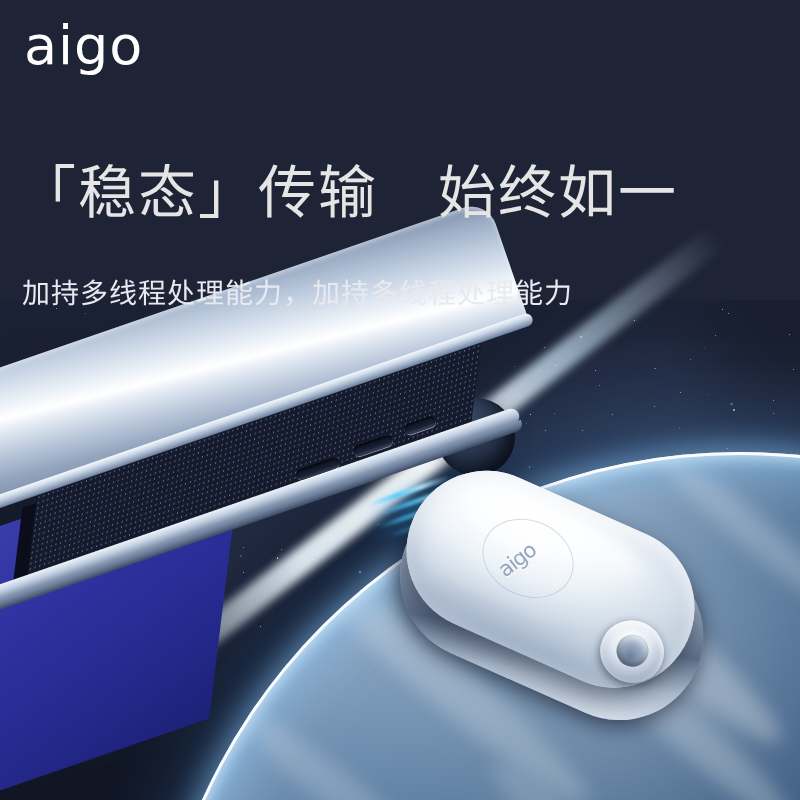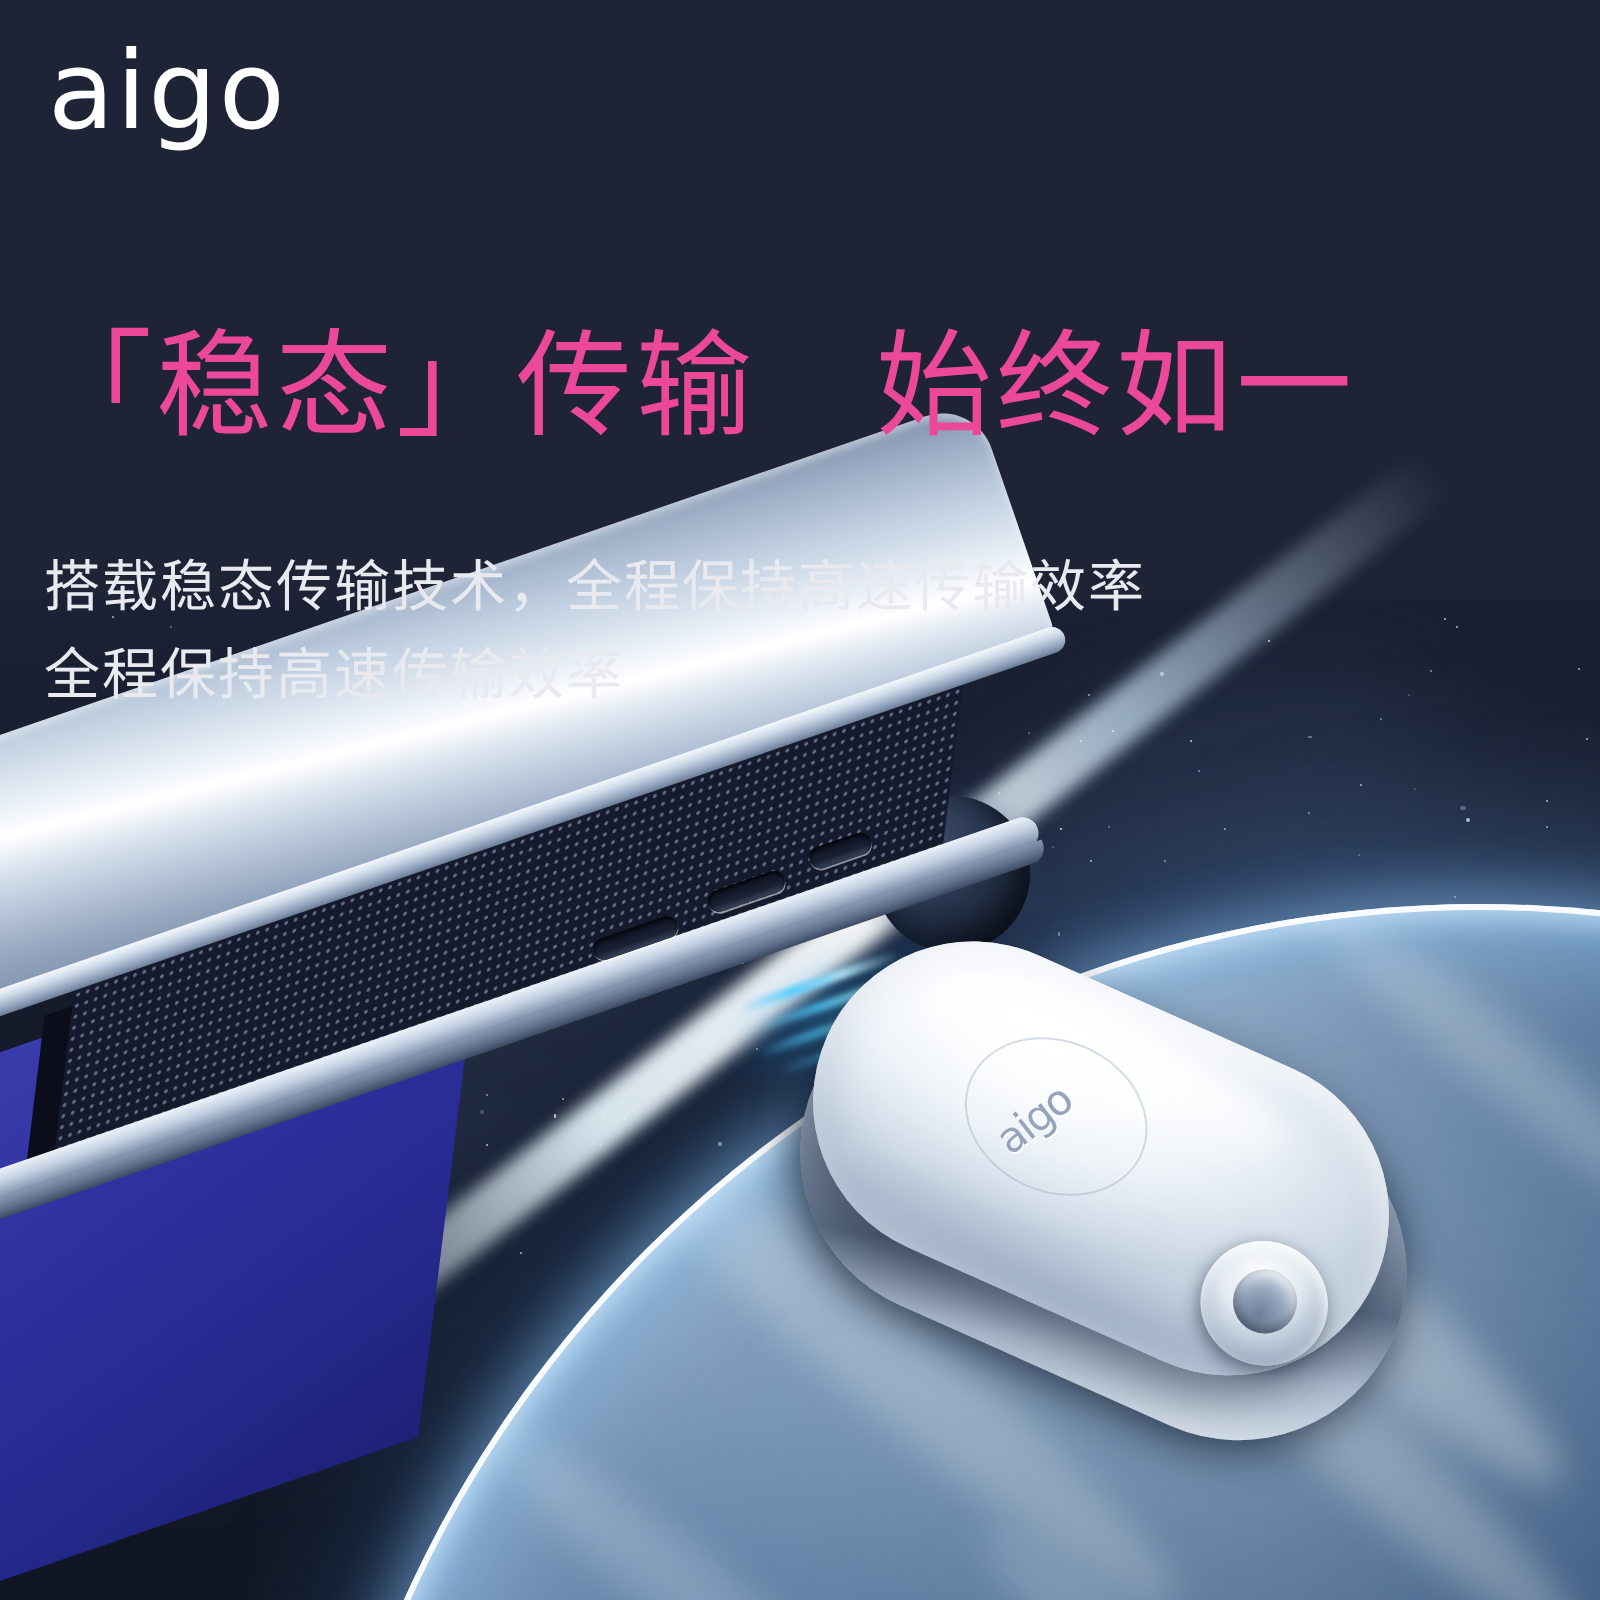--- a/index.html
+++ b/index.html
@@ -230,21 +230,21 @@
   .aigo-word{
     color:#ffffff;font-size:54px;line-height:56px;letter-spacing:1px;
     font-family:"DejaVu Sans",sans-serif;font-weight:400;
   }
   .aigo-sub{
     margin-top:8px;color:#f0f2f7;font-size:21px;letter-spacing:3px;font-weight:300;
     font-family:"DejaVu Sans","Liberation Sans",sans-serif;
   }
   .headline{
     position:absolute;left:18px;top:158px;z-index:30;
-    color:#ec4899;font-size:58px;line-height:70px;letter-spacing:2px;font-weight:500;
+    color:#e5e5e5;font-size:58px;line-height:70px;letter-spacing:2px;font-weight:500;
     white-space:pre;
     font-family:"DejaVu Sans","Liberation Sans",sans-serif;
   }
   .body-copy{position:absolute;left:22px;top:272px;z-index:30;}
   .body-line{
     color:#e8eaf0;font-size:28px;line-height:44px;letter-spacing:1px;font-weight:300;
     white-space:pre;
     font-family:"DejaVu Sans","Liberation Sans",sans-serif;
   }
 </style>
@@ -501,17 +501,16 @@
     <div class="keyring-hole"></div>
   </div>
 
   <div class="logo-block">
     <div class="aigo-word">aigo</div>
   </div>
 
   <div class="headline">「稳态」传输　始终如一</div>
 
   <div class="body-copy">
-    <div class="body-line">搭载稳态传输技术，全程保持高速传输效率</div>
-    <div class="body-line">全程保持高速传输效率</div>
+    <div class="body-line">加持多线程处理能力，加持多线程处理能力</div>
   </div>
 
 </div>
 
 </body></html>

